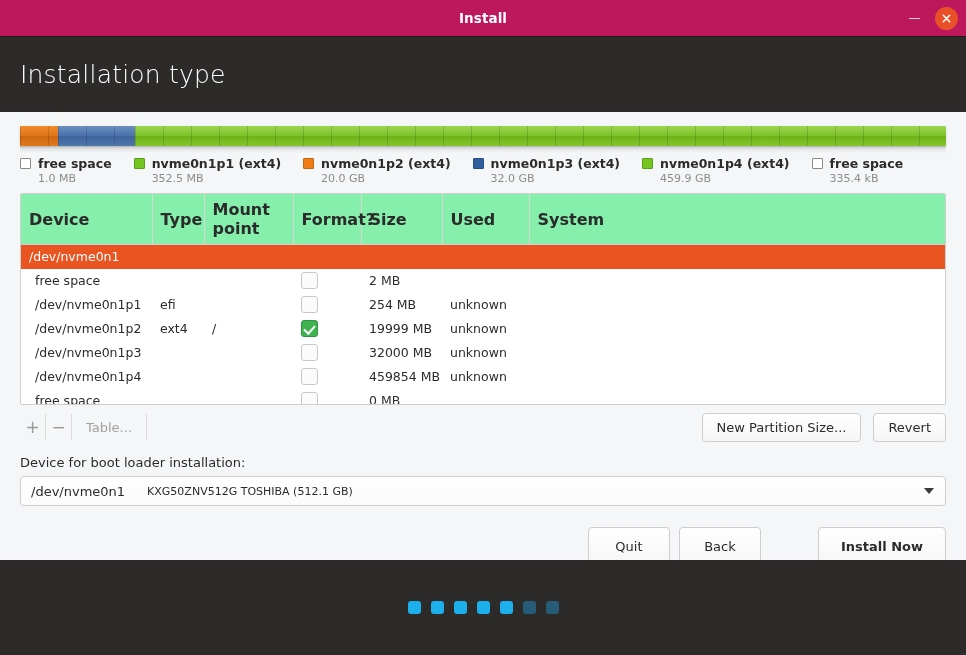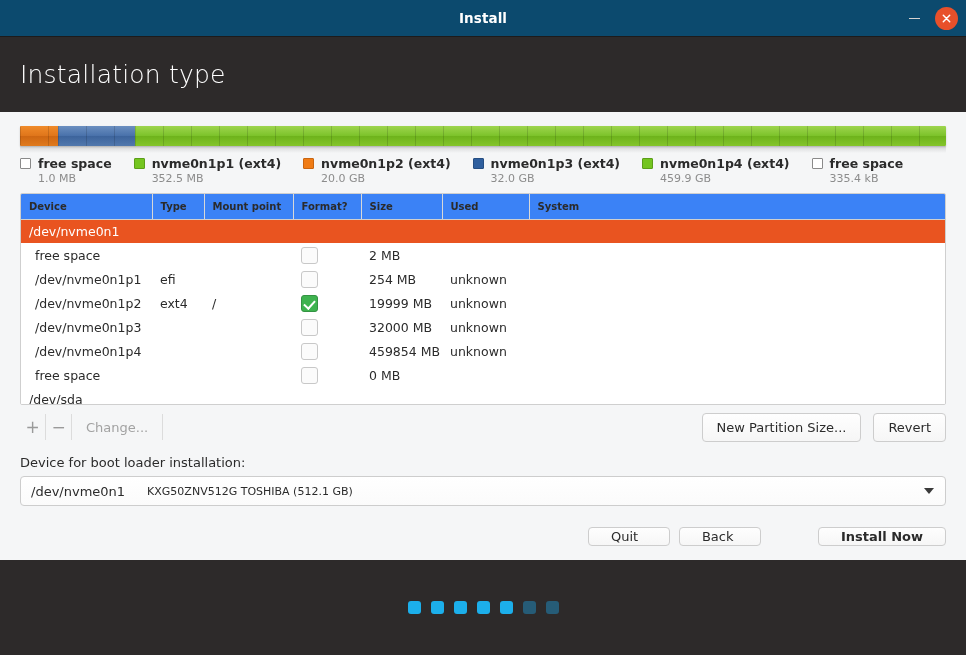--- a/index.html
+++ b/index.html
@@ -6,21 +6,21 @@
   html, body {
     width: 966px; height: 655px;
     font-family: "DejaVu Sans", "Liberation Sans", sans-serif;
     background: #f5f5f6;
     overflow: hidden;
   }
   .window { position: relative; width: 966px; height: 655px; background: #f5f6f7; }
 
   
   .titlebar {
-    height: 37px; background: #0c4a6e;
+    height: 37px; background: #be185d;
     display: flex; align-items: center; justify-content: center;
     position: relative; border-bottom: 1px solid #1d1b1b;
   }
   .titlebar-title {
     color: #ffffff; font-size: 13.5px; font-weight: bold; letter-spacing: .1px;
   }
   .win-controls { position: absolute; right: 8px; top: 0; height: 37px; display: flex; align-items: center; gap: 8px; }
   .btn-min {
     width: 26px; height: 26px; display: flex; align-items: center; justify-content: center;
     color: #d6d2d0; font-size: 15px; line-height: 1; cursor: pointer; border-radius: 50%;
@@ -76,22 +76,22 @@
   .legend-size { font-size: 11px; color: #8c8c8c; margin-top: 1px; padding-left: 18px; white-space: nowrap; }
 
   
   .table-wrap {
     margin-top: 8px; background: #ffffff;
     border: 1px solid #cfcfcf; border-radius: 2px;
     width: 926px; height: 212px; overflow: hidden; position: relative;
   }
   table.parts { width: 100%; border-collapse: collapse; table-layout: fixed; }
   table.parts th {
-    text-align: left; font-size: 10px; font-weight: bold; color: #2b2b2b;
-    padding: 6px 8px; background: #3b82f6;
+    text-align: left; font-size: 16px; font-weight: bold; color: #2b2b2b;
+    padding: 6px 8px; background: #86efac;
     border-right: 1px solid #d8d8d8; border-bottom: 1px solid #cfcfcf;
     height: 25px;
   }
   table.parts th:last-child { border-right: none; }
   table.parts td {
     font-size: 12.5px; color: #2b2b2b; padding: 3px 8px; height: 24px;
     vertical-align: middle; white-space: nowrap; overflow: hidden;
   }
   tr.disk-row td { background: #e95420; color: #ffffff; }
   tr.disk-row.plain td { background: #ffffff; color: #2b2b2b; }
@@ -151,21 +151,21 @@
     position: absolute; right: 11px; top: 50%; transform: translateY(-50%);
     width: 0; height: 0; border-left: 5px solid transparent; border-right: 5px solid transparent;
     border-top: 6px solid #3b3b3b;
   }
 
   
   .navrow {
     display: flex; justify-content: flex-end; gap: 9px;
     width: 926px; margin-top: 21px;
   }
-  .navrow .btn { padding: 1px 22px; min-width: 82px; text-align: left; }
+  .navrow .btn { padding: 11px 22px; min-width: 82px; text-align: center; }
 
   
   .footer {
     position: absolute; left: 0; bottom: 0; width: 966px; height: 95px;
     background: #2d2a2a; display: flex; align-items: center; justify-content: center;
   }
   .dots { display: flex; gap: 10px; }
   .dot { width: 13px; height: 13px; border-radius: 3px; }
 </style>
 </head>
@@ -342,21 +342,21 @@
               <td></td>
               <td></td>
             </tr>
           </tbody>
       </table>
     </div>
 
     <div class="toolbar">
       <div class="tool-btn">+</div>
       <div class="tool-btn">−</div>
-      <div class="tool-change">Change...</div>
+      <div class="tool-change">Table...</div>
       <div class="toolbar-spacer"></div>
       <button class="btn">New Partition Size...</button>
       <button class="btn" style="margin-left:12px">Revert</button>
     </div>
 
     <div class="bl-label">Device for boot loader installation:</div>
 
     <div class="combo">
       <span class="combo-dev">/dev/nvme0n1</span>
       <span class="combo-desc">KXG50ZNV512G TOSHIBA (512.1 GB)</span>

